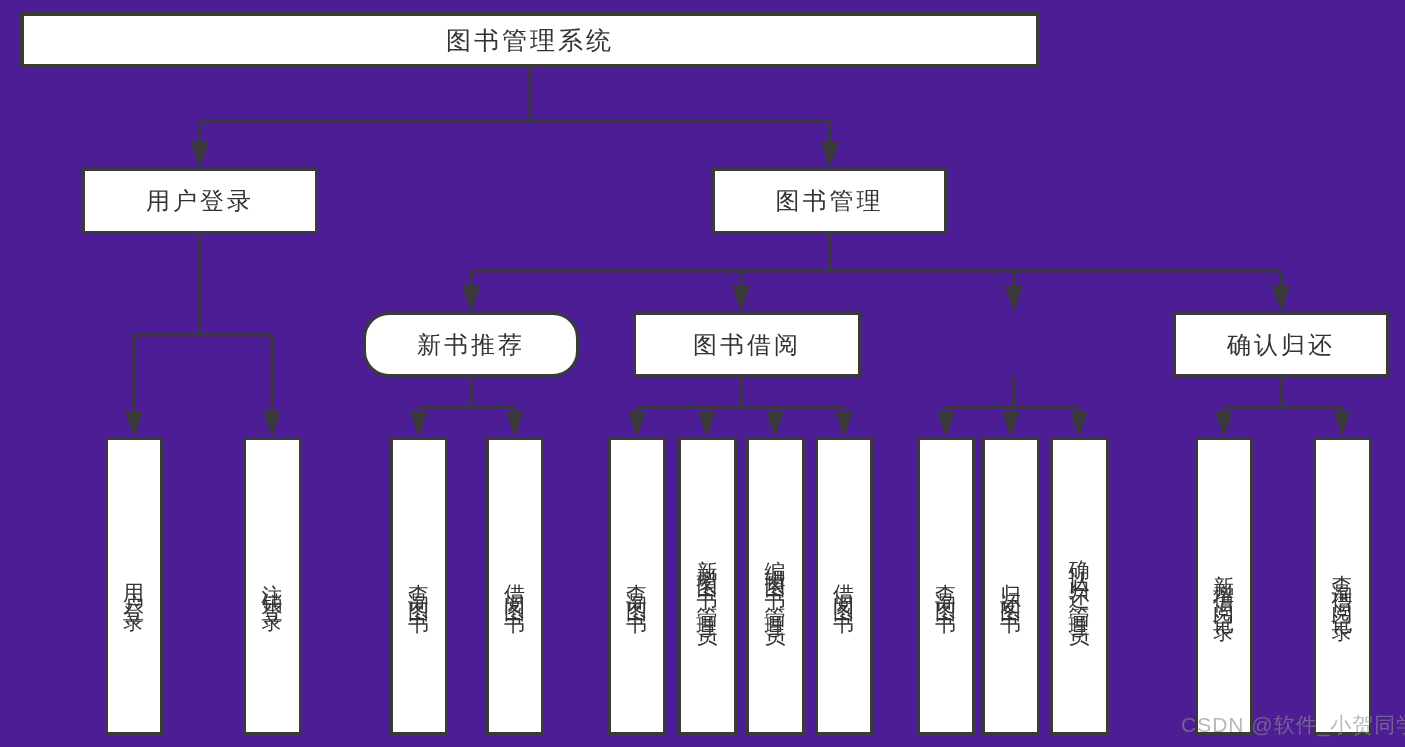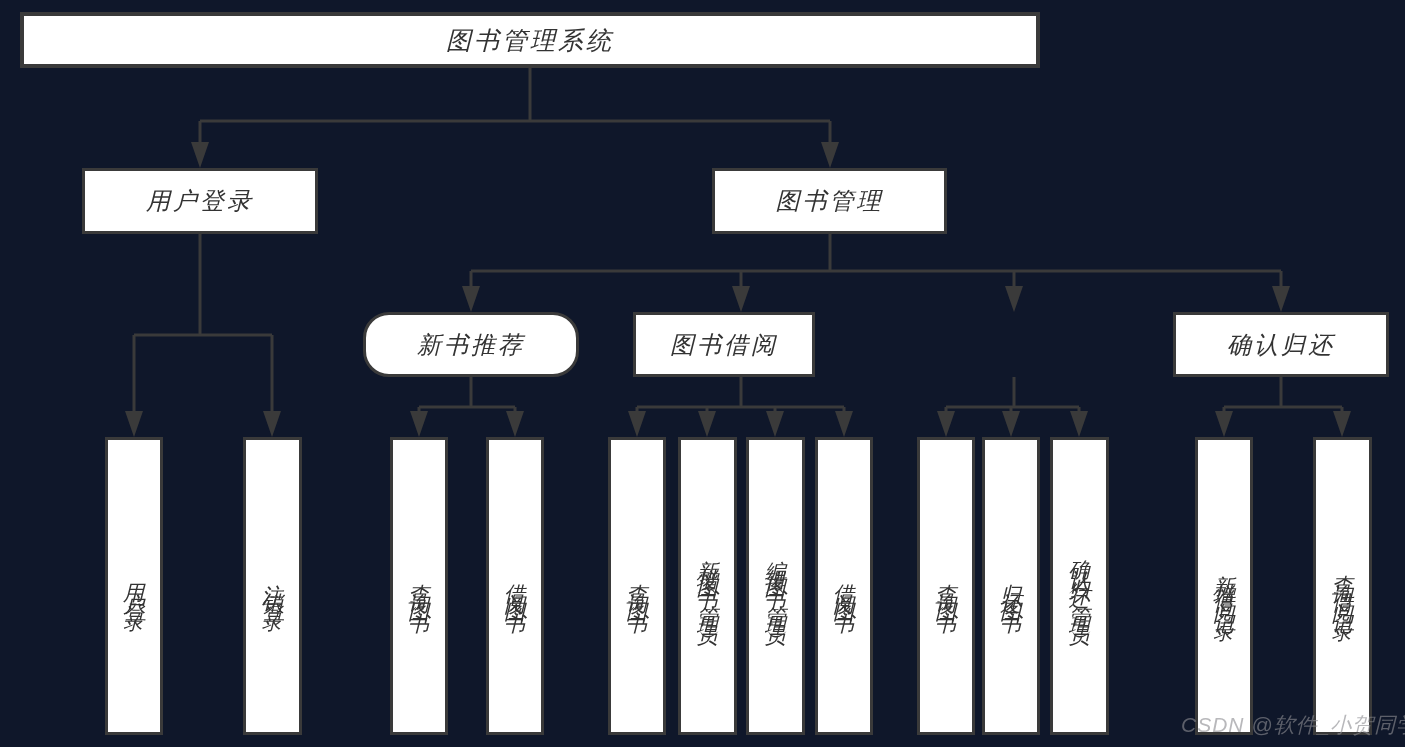--- a/index.html
+++ b/index.html
@@ -1,23 +1,22 @@
 <!DOCTYPE html>
 <html><head>
 <meta charset="utf-8">
 <style>
   html, body { margin: 0; padding: 0; background: #ffffff; }
   .canvas {
     position: relative;
     width: 1405px;
     height: 747px;
-    background: #0f172a;
+    background: #4c1d95;
     font-family: "Liberation Sans", "DejaVu Sans", sans-serif;
     overflow: hidden;
-    font-style: italic;
   }
   .wires {
     position: absolute;
     left: 0; top: 0;
     z-index: 0;
   }
   .wire {
     fill: none;
     stroke: #3a3a3a;
     stroke-width: 3;
@@ -90,21 +89,21 @@
     <polygon class="arrow" points="1215,411 1233,411 1224,437"></polygon>
     <polygon class="arrow" points="1333,411 1351,411 1342,437"></polygon>
   </svg>
 
   <div class="node h-node root-node" style="left:20px; top:12px; width:1020px; height:56px;">图书管理系统</div>
 
   <div class="node h-node" style="left:82px; top:168px; width:236px; height:66px;">用户登录</div>
   <div class="node h-node" style="left:712px; top:168px; width:235px; height:66px;">图书管理</div>
 
   <div class="node h-node" style="left:363px; top:312px; width:216px; height:65px;border-radius:26px;">新书推荐</div>
-  <div class="node h-node" style="left:633px; top:312px; width:182px; height:65px;">图书借阅</div>
+  <div class="node h-node" style="left:633px; top:312px; width:228px; height:65px;">图书借阅</div>
   <div class="node h-node" style="left:1173px; top:312px; width:216px; height:65px;">确认归还</div>
 
   <div class="node v-node" style="left:105px; top:437px; width:58px; height:298px;">
     <span class="vt">用户登录</span>
   </div>
   <div class="node v-node" style="left:243px; top:437px; width:59px; height:298px;">
     <span class="vt">注销登录</span>
   </div>
 
   <div class="node v-node" style="left:390px; top:437px; width:58px; height:298px;">

